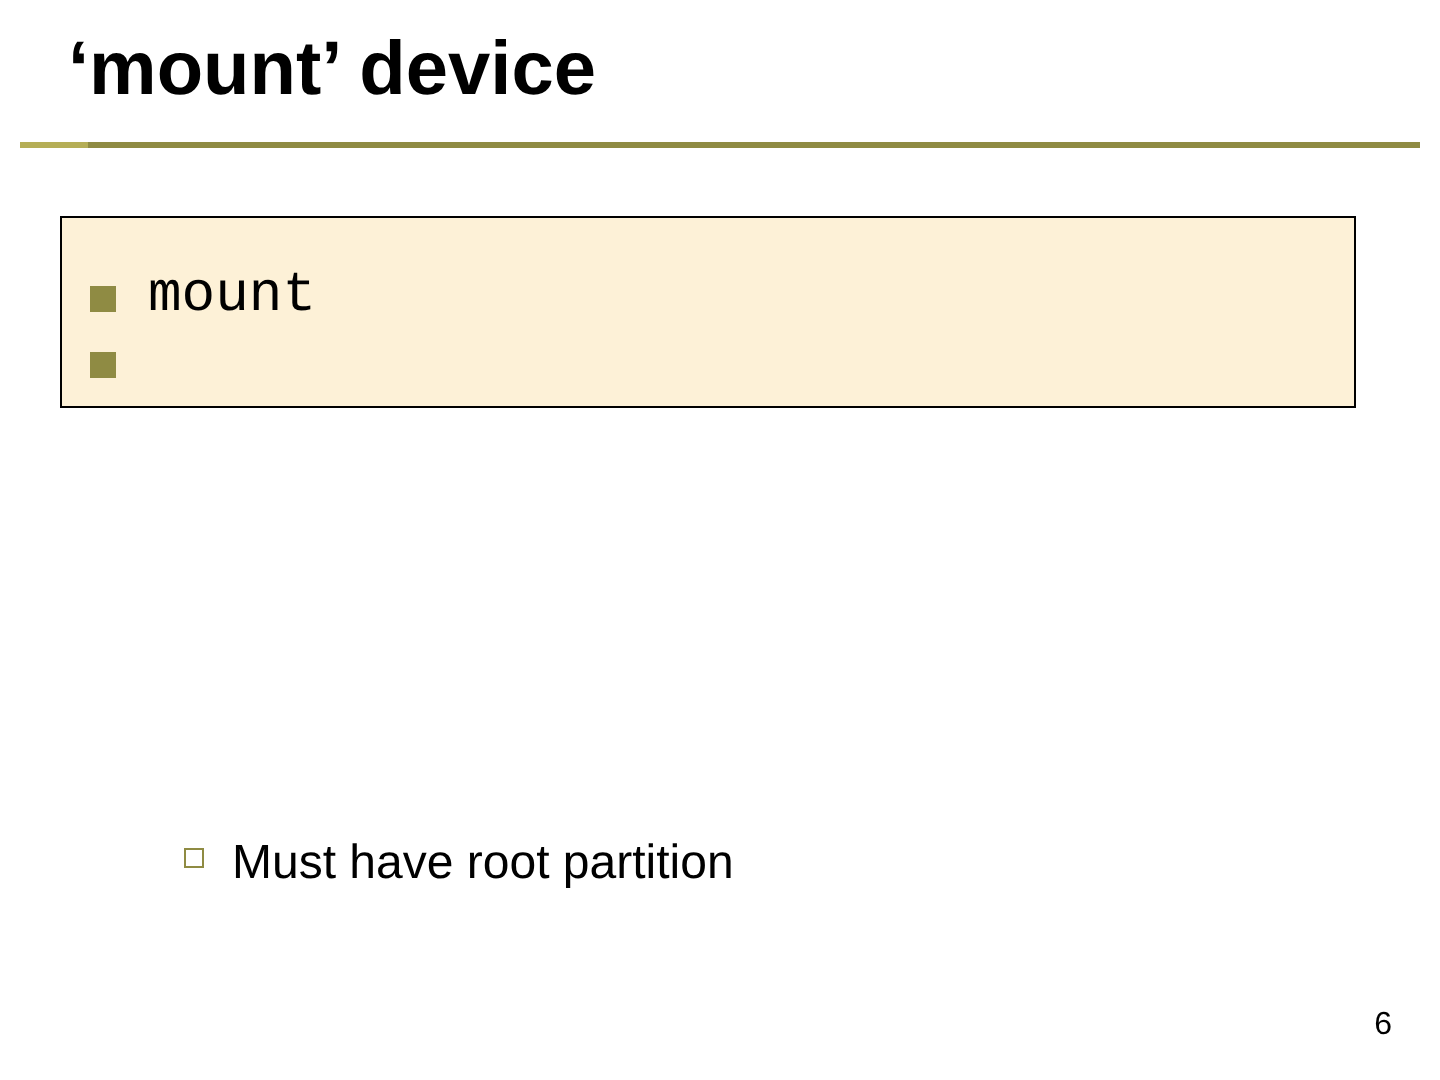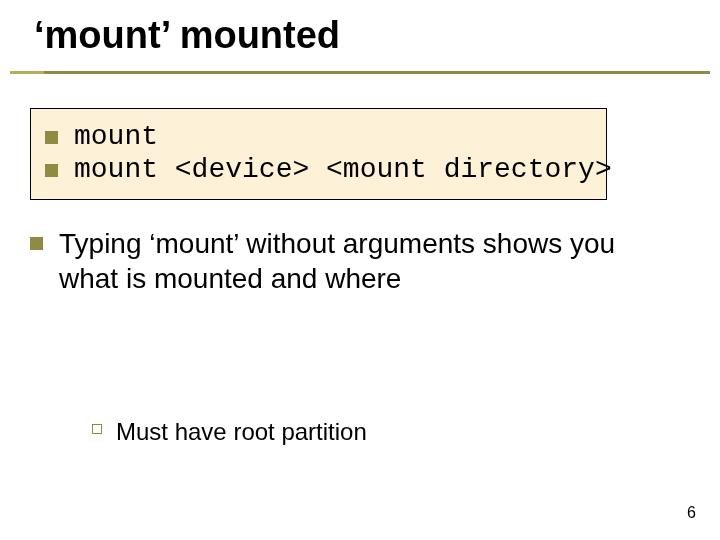--- a/index.html
+++ b/index.html
@@ -3,21 +3,21 @@
   <meta charset="utf-8">
   <style>
     * { margin: 0; padding: 0; box-sizing: border-box; }
     html, body { width: 720px; height: 540px; background: #ffffff; font-family: Arial, Helvetica, sans-serif; }
     .slide { position: relative; width: 720px; height: 540px; background: #fff; }
 
     .title-wrap { position: absolute; left: 10px; top: 0; right: 10px; height: 74px; border-bottom: 3px solid #8f8b43; }
     .title-left-accent { position: absolute; left: 0; bottom: -3px; width: 34px; height: 3px; background: #b5ae56; }
     .title-text { position: absolute; left: 24px; top: 14px; font-size: 38px; font-weight: 700; color: #000; }
 
-    .code-box { position: absolute; left: 30px; top: 108px; width: 577px; border: 1.5px solid #000; background: #fdf1d7; padding: 10px 14px 12px 14px; }
+    .code-box { position: absolute; left: 30px; top: 108px; width: 648px; border: 1.5px solid #000; background: #fdf1d7; padding: 22px 14px 12px 14px; }
     .code-line { display: flex; align-items: flex-start; margin: 2px 0; }
     .bullet-sq { width: 13px; height: 13px; background: #8f8b43; margin-top: 10px; margin-right: 16px; flex-shrink: 0; }
     .code-text { font-family: "Courier New", Courier, monospace; font-size: 28px; color: #000; white-space: pre; }
 
     .body-list { position: absolute; left: 30px; top: 226px; width: 648px; }
     .body-item { display: flex; align-items: flex-start; margin-bottom: 4px; }
     .bullet-sq-body { width: 13px; height: 13px; background: #8f8b43; margin-top: 11px; margin-right: 16px; flex-shrink: 0; }
     .body-text { font-size: 28px; color: #000; line-height: 1.25; }
 
     .sub-list { position: absolute; left: 92px; top: 416px; width: 586px; }
@@ -27,39 +27,34 @@
 
     .page-num { position: absolute; right: 24px; bottom: 18px; font-size: 16px; color: #000; }
   </style>
 </head>
 <body>
 
 <div class="slide">
 
   <div class="title-wrap">
     <div class="title-left-accent"></div>
-    <div class="title-text">‘mount’ mounted</div>
+    <div class="title-text">‘mount’ device</div>
   </div>
 
   <div class="code-box">
     <div class="code-line">
       <div class="bullet-sq"></div>
       <div class="code-text">mount</div>
     </div>
     <div class="code-line">
       <div class="bullet-sq"></div>
-      <div class="code-text">mount &lt;device&gt; &lt;mount directory&gt;</div>
     </div>
   </div>
 
   <div class="body-list">
-    <div class="body-item">
-      <div class="bullet-sq-body"></div>
-      <div class="body-text">Typing ‘mount’ without arguments shows you what is mounted and where</div>
-    </div>
   </div>
 
   <div class="sub-list">
     <div class="sub-item">
       <div class="bullet-sq-sub"></div>
       <div class="sub-text">Must have root partition</div>
     </div>
   </div>
 
   <div class="page-num">6</div>

